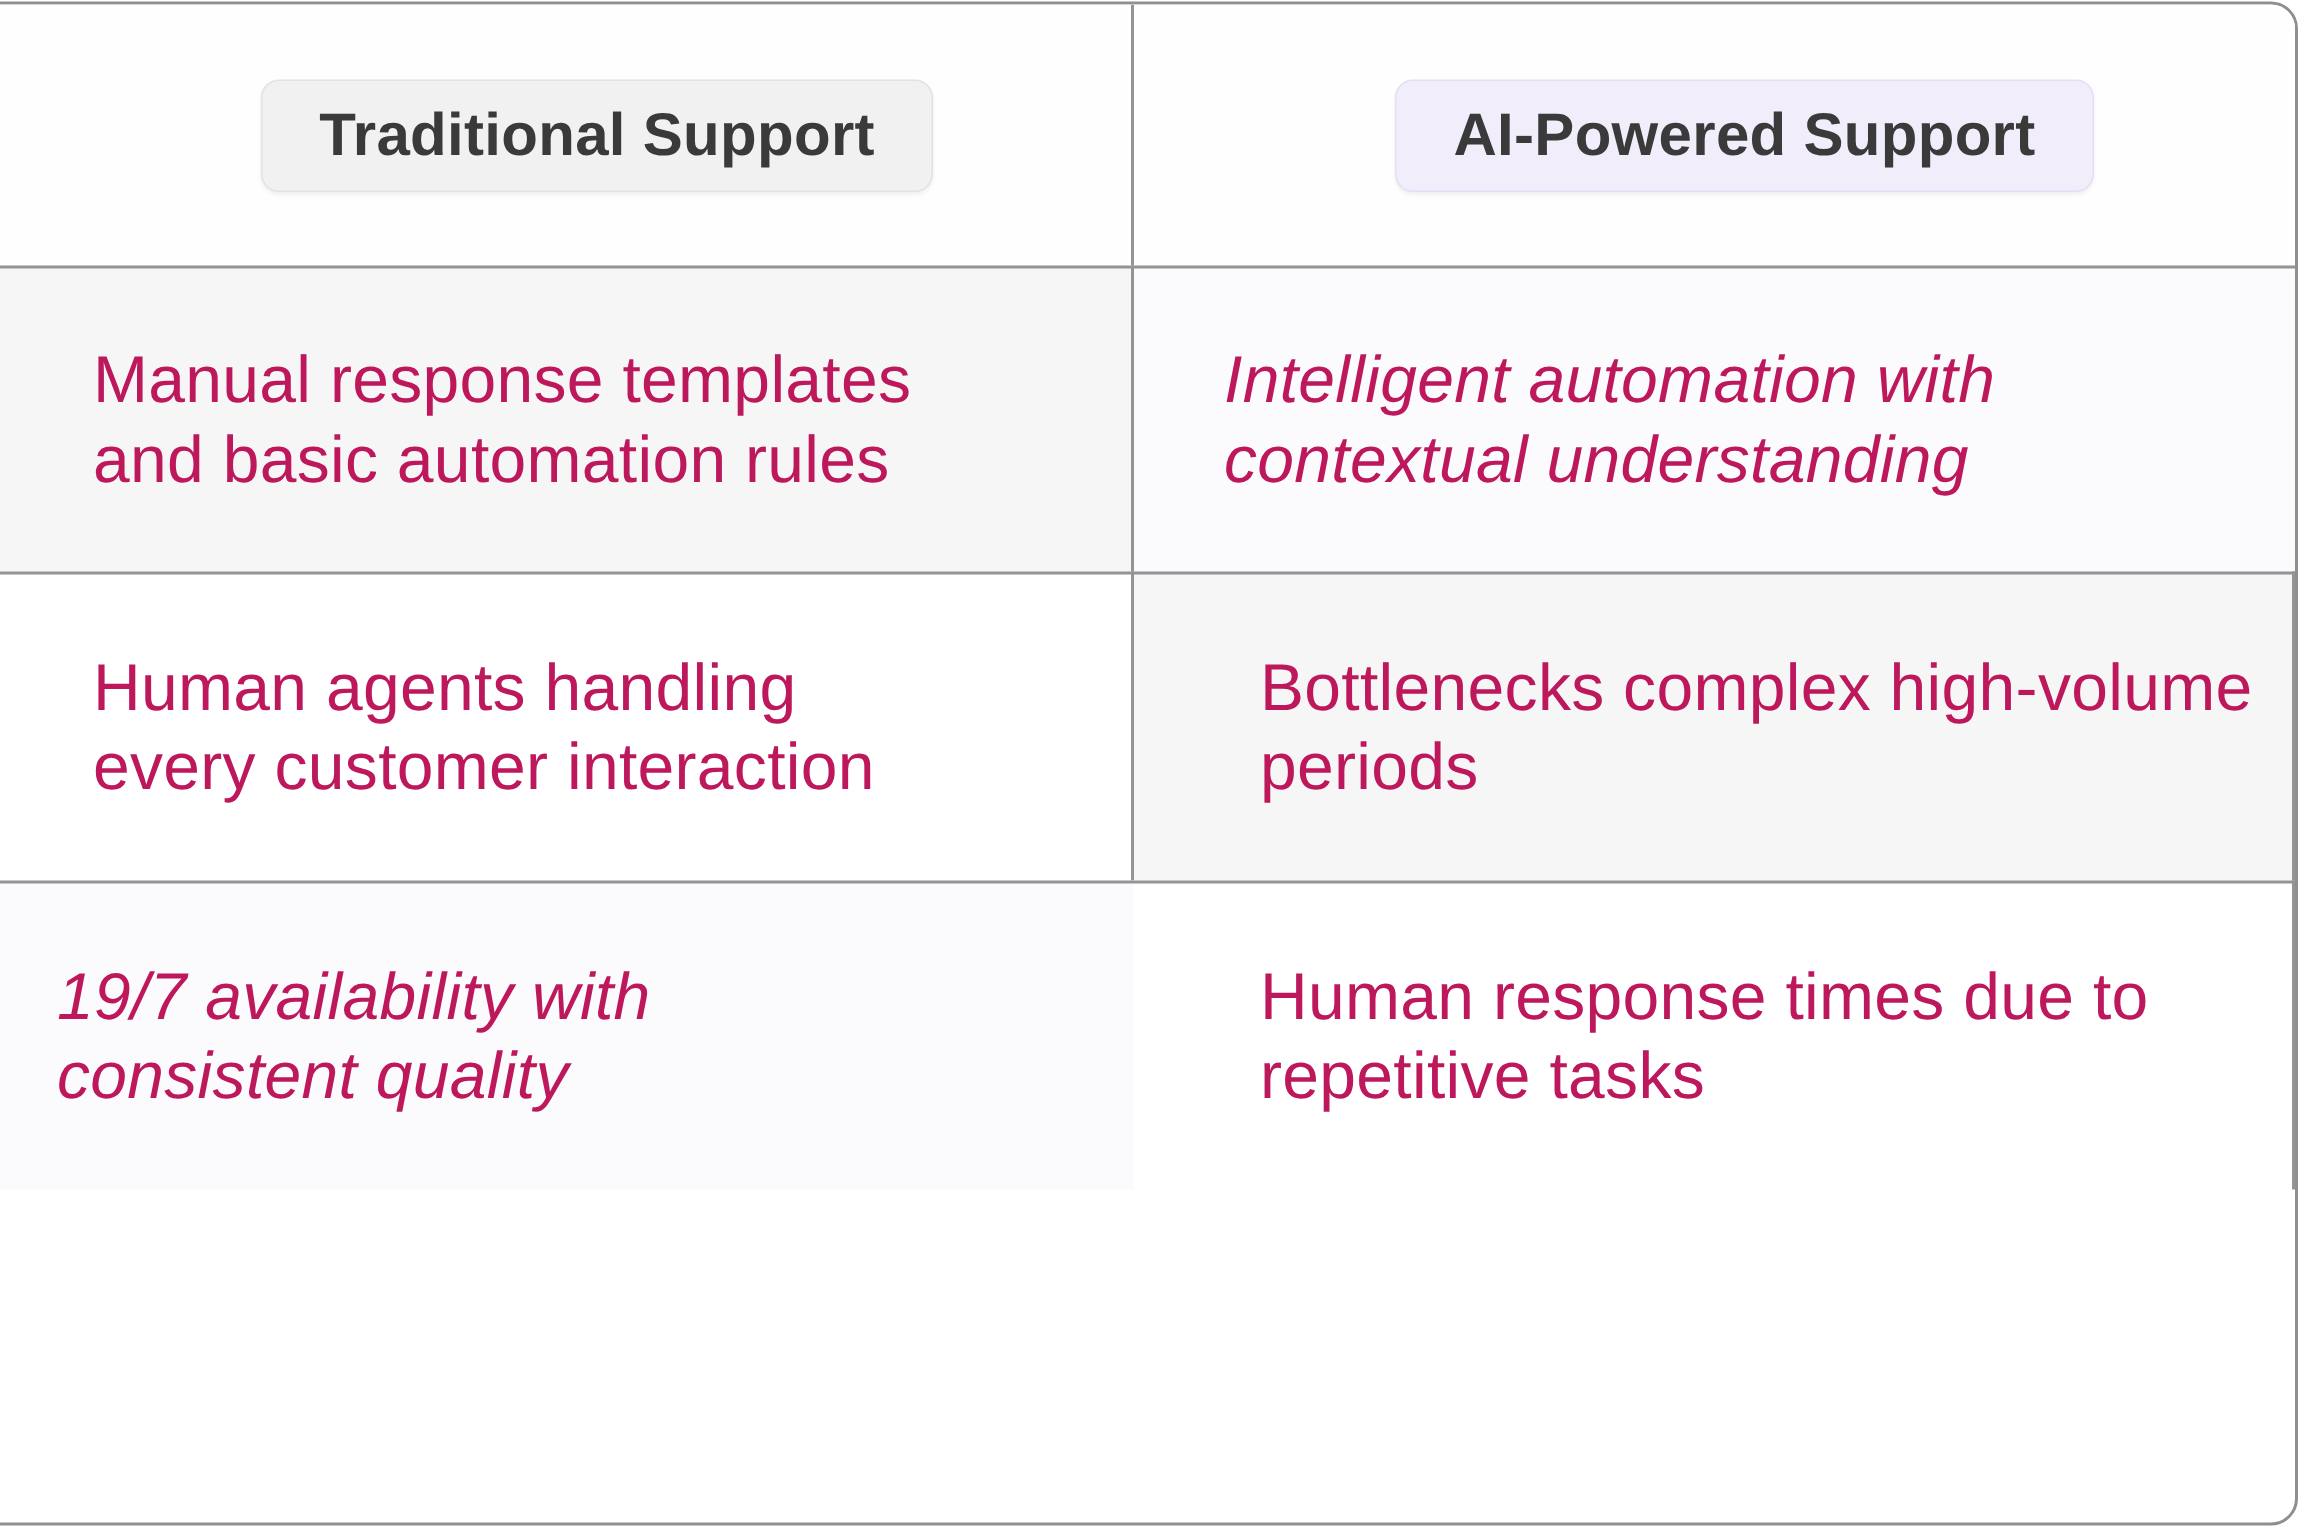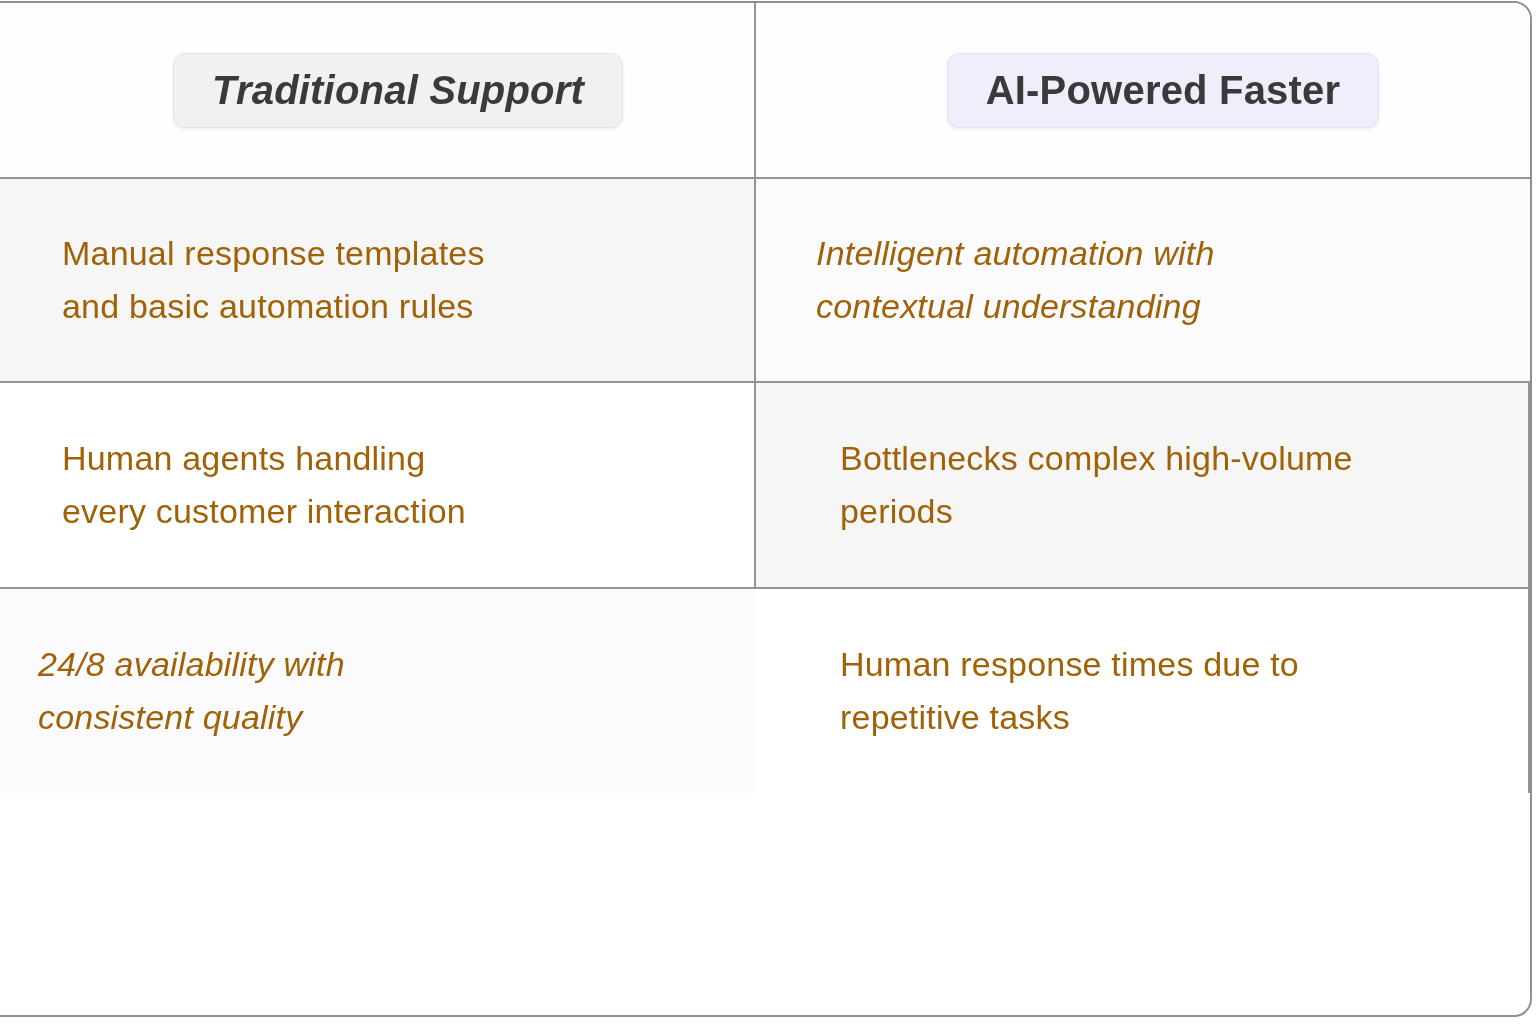--- a/index.html
+++ b/index.html
@@ -29,61 +29,60 @@
     display: flex;
     align-items: center;
     box-sizing: border-box;
   }
   .cell.left  { border-right: 2px solid #949494; padding-left: 84px; padding-right: 20px; }
   .cell.right { padding-left: 60px; padding-right: 20px; }
   .cell.body  { border-top: 2px solid #949494; }
   .cell.shade-left  { background: #f6f6f6; }
   .cell.shade-right { background: #fbfafd; font-style: italic; }
   .cell-text {
-    font-size: 34px;
+    font-size: 44px;
     line-height: 53px;
-    color: #a16207;
+    color: #be185d;
     white-space: pre-line;
     letter-spacing: 0.2px;
   }
   .cell.header {
     justify-content: center;
     background: #fefefe;
   }
   .badge {
     display: inline-block;
     font-size: 40px;
     font-weight: bold;
     color: #3a3a3a;
     padding: 14px 38px;
     border-radius: 12px;
     letter-spacing: 0.2px;
   }
   .badge-gray {
     background: #f1f1f1;
     border: 1px solid #e2e2e2;
     box-shadow: 0 2px 3px rgba(0,0,0,0.06);
-    font-style: italic;
   }
   .badge-purple {
     background: #f1edfb;
     border: 1px solid #e5def7;
     box-shadow: 0 2px 3px rgba(0,0,0,0.06);
   }
 </style>
 </head>
 <body>
 
 <div class="frame">
 
   <div class="cell header left">
     <span class="badge badge-gray">Traditional Support</span>
   </div>
   <div class="cell header right">
-    <span class="badge badge-purple">AI-Powered Faster</span>
+    <span class="badge badge-purple">AI-Powered Support</span>
   </div>
 
   <div class="cell body left shade-left">
     <span class="cell-text">Manual response templates
 and basic automation rules</span>
   </div>
   <div class="cell body right shade-right">
     <span class="cell-text">Intelligent automation with
 contextual understanding</span>
   </div>
@@ -91,21 +90,21 @@
   <div class="cell body left">
     <span class="cell-text">Human agents handling
 every customer interaction</span>
   </div>
 
   <div class="cell body left shade-left">
     <span class="cell-text">Bottlenecks complex high-volume
 periods</span>
   </div>
   <div class="cell body right shade-right">
-    <span class="cell-text">24/8 availability with
+    <span class="cell-text">19/7 availability with
 consistent quality</span>
   </div>
 
   <div class="cell body left">
     <span class="cell-text">Human response times due to
 repetitive tasks</span>
   </div>
 
 </div>
 

